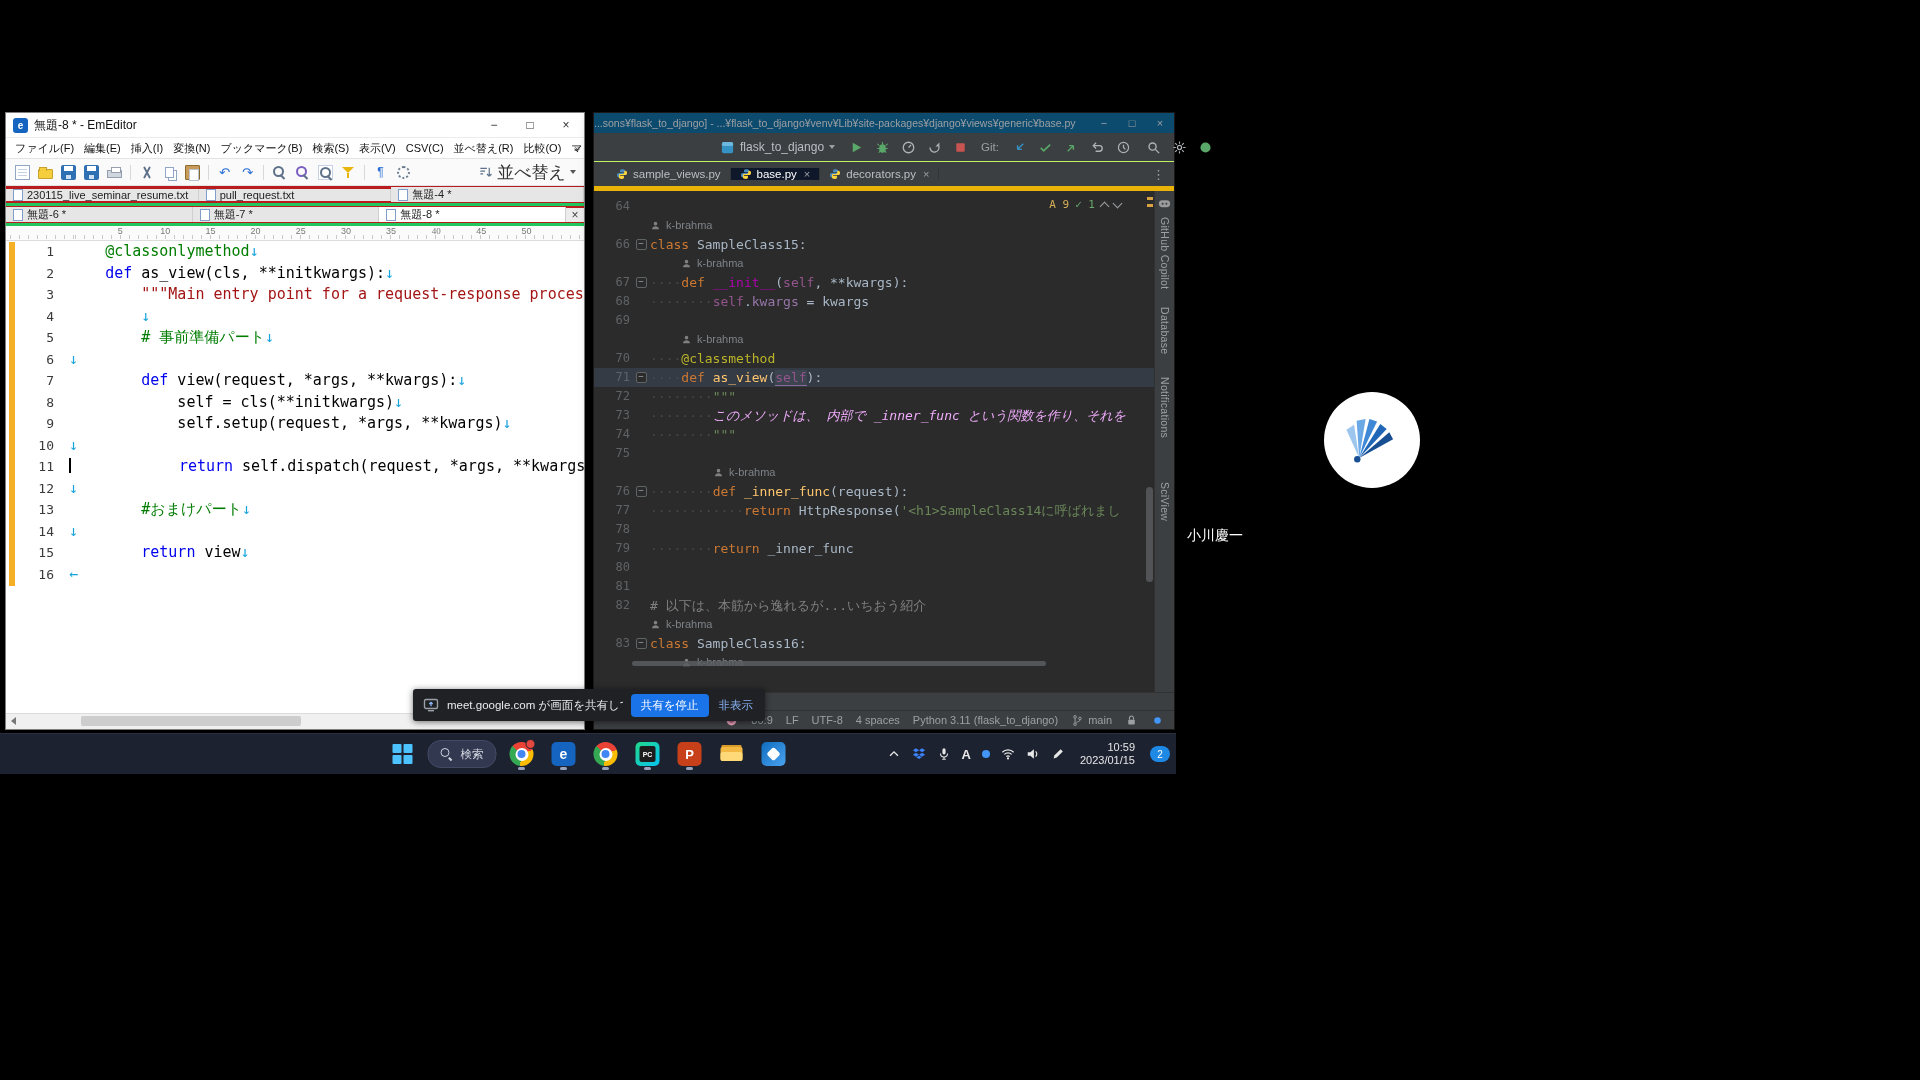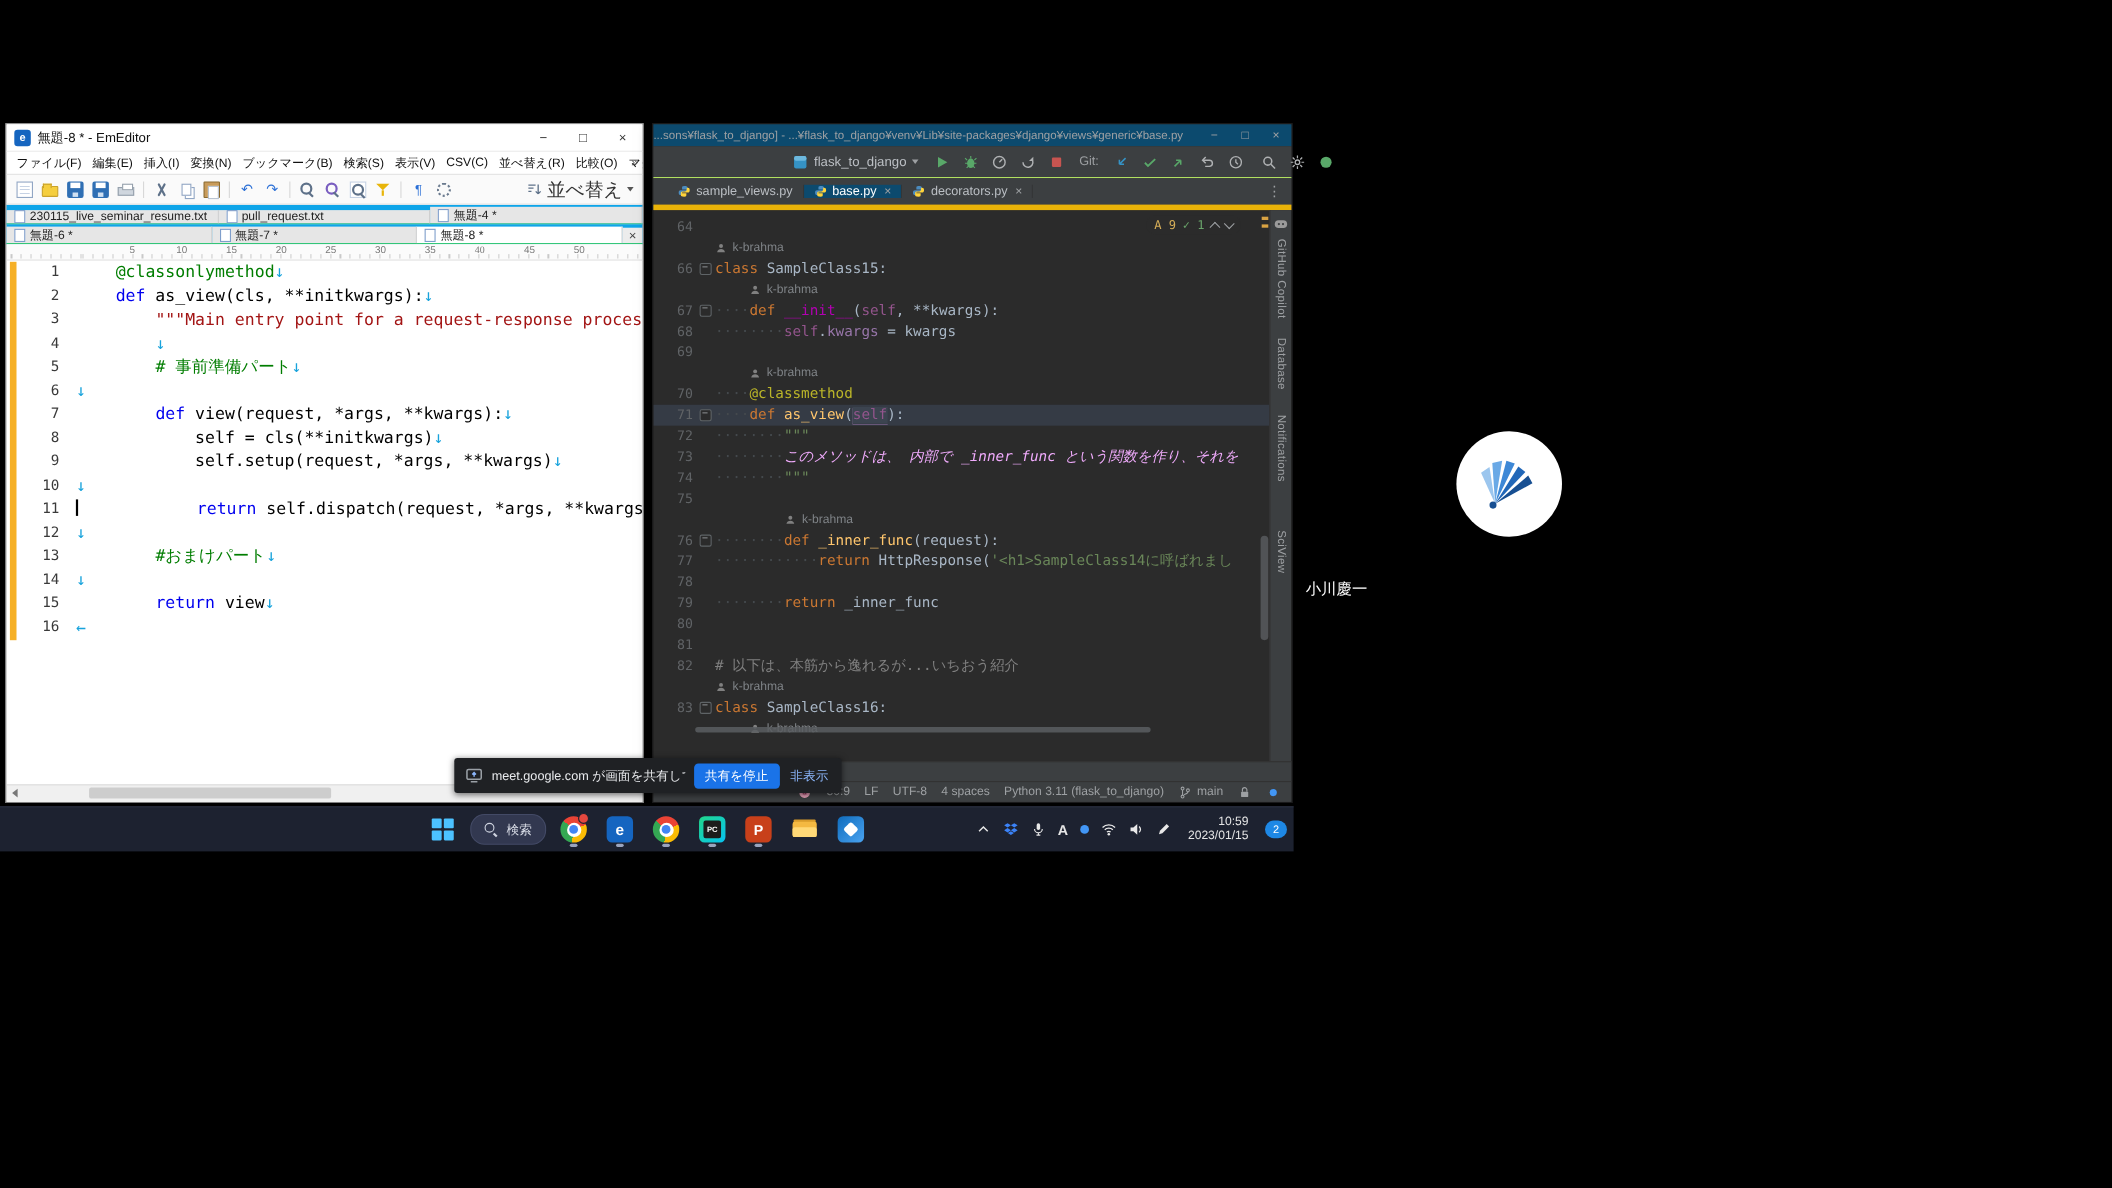--- a/index.html
+++ b/index.html
@@ -49,21 +49,21 @@
   .tico-find::before,.tico-replace::before,.tico-findfiles::before{content:"";position:absolute;left:1px;top:1px;width:7px;height:7px;border:2px solid #5e7189;border-radius:50%}
   .tico-find::after,.tico-replace::after,.tico-findfiles::after{content:"";position:absolute;left:9px;top:9px;width:6px;height:2px;background:#5e7189;transform:rotate(45deg);transform-origin:0 0}
   .tico-replace::before{border-color:#7a5ec0}
   .tico-findfiles{background:#fff;border:1px solid #c6d2e4;box-sizing:border-box}
   .tico-filter::before{content:"";position:absolute;left:1px;top:2px;border-left:6px solid transparent;border-right:6px solid transparent;border-top:6px solid #e8b50a}
   .tico-filter::after{content:"";position:absolute;left:6px;top:8px;width:2px;height:5px;background:#e8b50a}
   .tico-para::after{content:"¶";color:#2a6fd6;font-size:12px;line-height:15px;display:block;text-align:center}
   .tico-gear{width:9px;height:9px;margin:2px;border:2px dotted #6a7a8e;border-radius:50%}
   .caret-down{width:0;height:0;border-left:3.5px solid transparent;border-right:3.5px solid transparent;border-top:4px solid #555}
 
-  .em-tabs{height:17px;flex:0 0 auto;display:flex;background:#0ea5e9;border-bottom:1px solid #22c55e;align-items:flex-end}
+  .em-tabs{height:17px;flex:0 0 auto;display:flex;background:#b91c1c;border-bottom:3px solid #22c55e;align-items:center}
   .em-tab{flex:1;display:flex;align-items:center;gap:4px;padding:0 7px;font-size:11px;
     border-right:1px solid #cfcfcf;background:#e6e6e6;color:#222;white-space:nowrap;overflow:hidden;min-width:0}
   .em-tab.active{background:#fff}
   .em-tabicon{width:8px;height:10px;background:#fff;border:1px solid #7f9ecb;flex:0 0 auto}
   .em-tabclose{flex:0 0 18px;display:flex;align-items:center;justify-content:center;color:#444;font-size:12px;background:#ececec}
 
   .em-ruler{height:14px;flex:0 0 auto;position:relative;background:#fbfbfb;border-bottom:1px solid #dcdcdc;
     background-image:repeating-linear-gradient(90deg,#c9c9c9 0 1px,transparent 1px 9px);
     background-size:auto 4px;background-repeat:repeat-x;background-position:69px calc(100% - 1px)}
   .em-rulnum{position:absolute;top:0;font-size:9px;color:#777;transform:translateX(-50%)}
@@ -97,21 +97,21 @@
     display:flex;align-items:center;padding:0 8px;gap:12px}
   .pc-proj{display:flex;align-items:center;gap:5px;font-size:12px;color:#bbbfc4;margin-left:118px;white-space:nowrap}
   .pc-tbgroup{display:flex;align-items:center;gap:8px}
   .pc-tbgroup.first{margin-left:auto}
   .pc-tbicon{width:18px;height:18px;display:flex;align-items:center;justify-content:center}
   .svgi{display:inline-flex;align-items:center;justify-content:center}
   .svgi svg{width:15px;height:15px;display:block}
   .pc-git-label{font-size:11.5px;color:#9da0a3}
   .pc-tabs{height:24px;flex:0 0 auto;background:#3c3f41;border-bottom:5px solid #eab308;display:flex;align-items:center;padding-left:13px}
   .pc-tab{display:flex;align-items:center;gap:5px;padding:0 9px;font-size:11.5px;color:#bbbfc4;border-right:1px solid #333637;white-space:nowrap}
-  .pc-tab.active{background:#0c4a6e;color:#fff}
+  .pc-tab.active{background:#0f172a;color:#fff}
   .pc-tab .tclose{color:#9da0a3;font-size:11px;margin-left:2px}
   .pc-tab .svgi svg{width:12px;height:12px}
   .pc-tabs-more{margin-left:auto;color:#9da0a3;padding:0 9px;display:flex;align-items:center;font-size:13px}
 
   .pc-main{flex:1;display:flex;overflow:hidden}
   .pc-editor{flex:1;position:relative;overflow:hidden;font-family:"DejaVu Sans Mono","Liberation Mono",monospace;font-size:13px}
   #pc-rows{position:absolute;inset:0;padding-top:6px}
   .pc-row{display:flex;height:19px;line-height:19px;align-items:center}
   .pc-row.current{background:#353b45}
   .pc-ln{flex:0 0 36px;text-align:right;color:#606366;font-size:12px;padding-right:2px}

